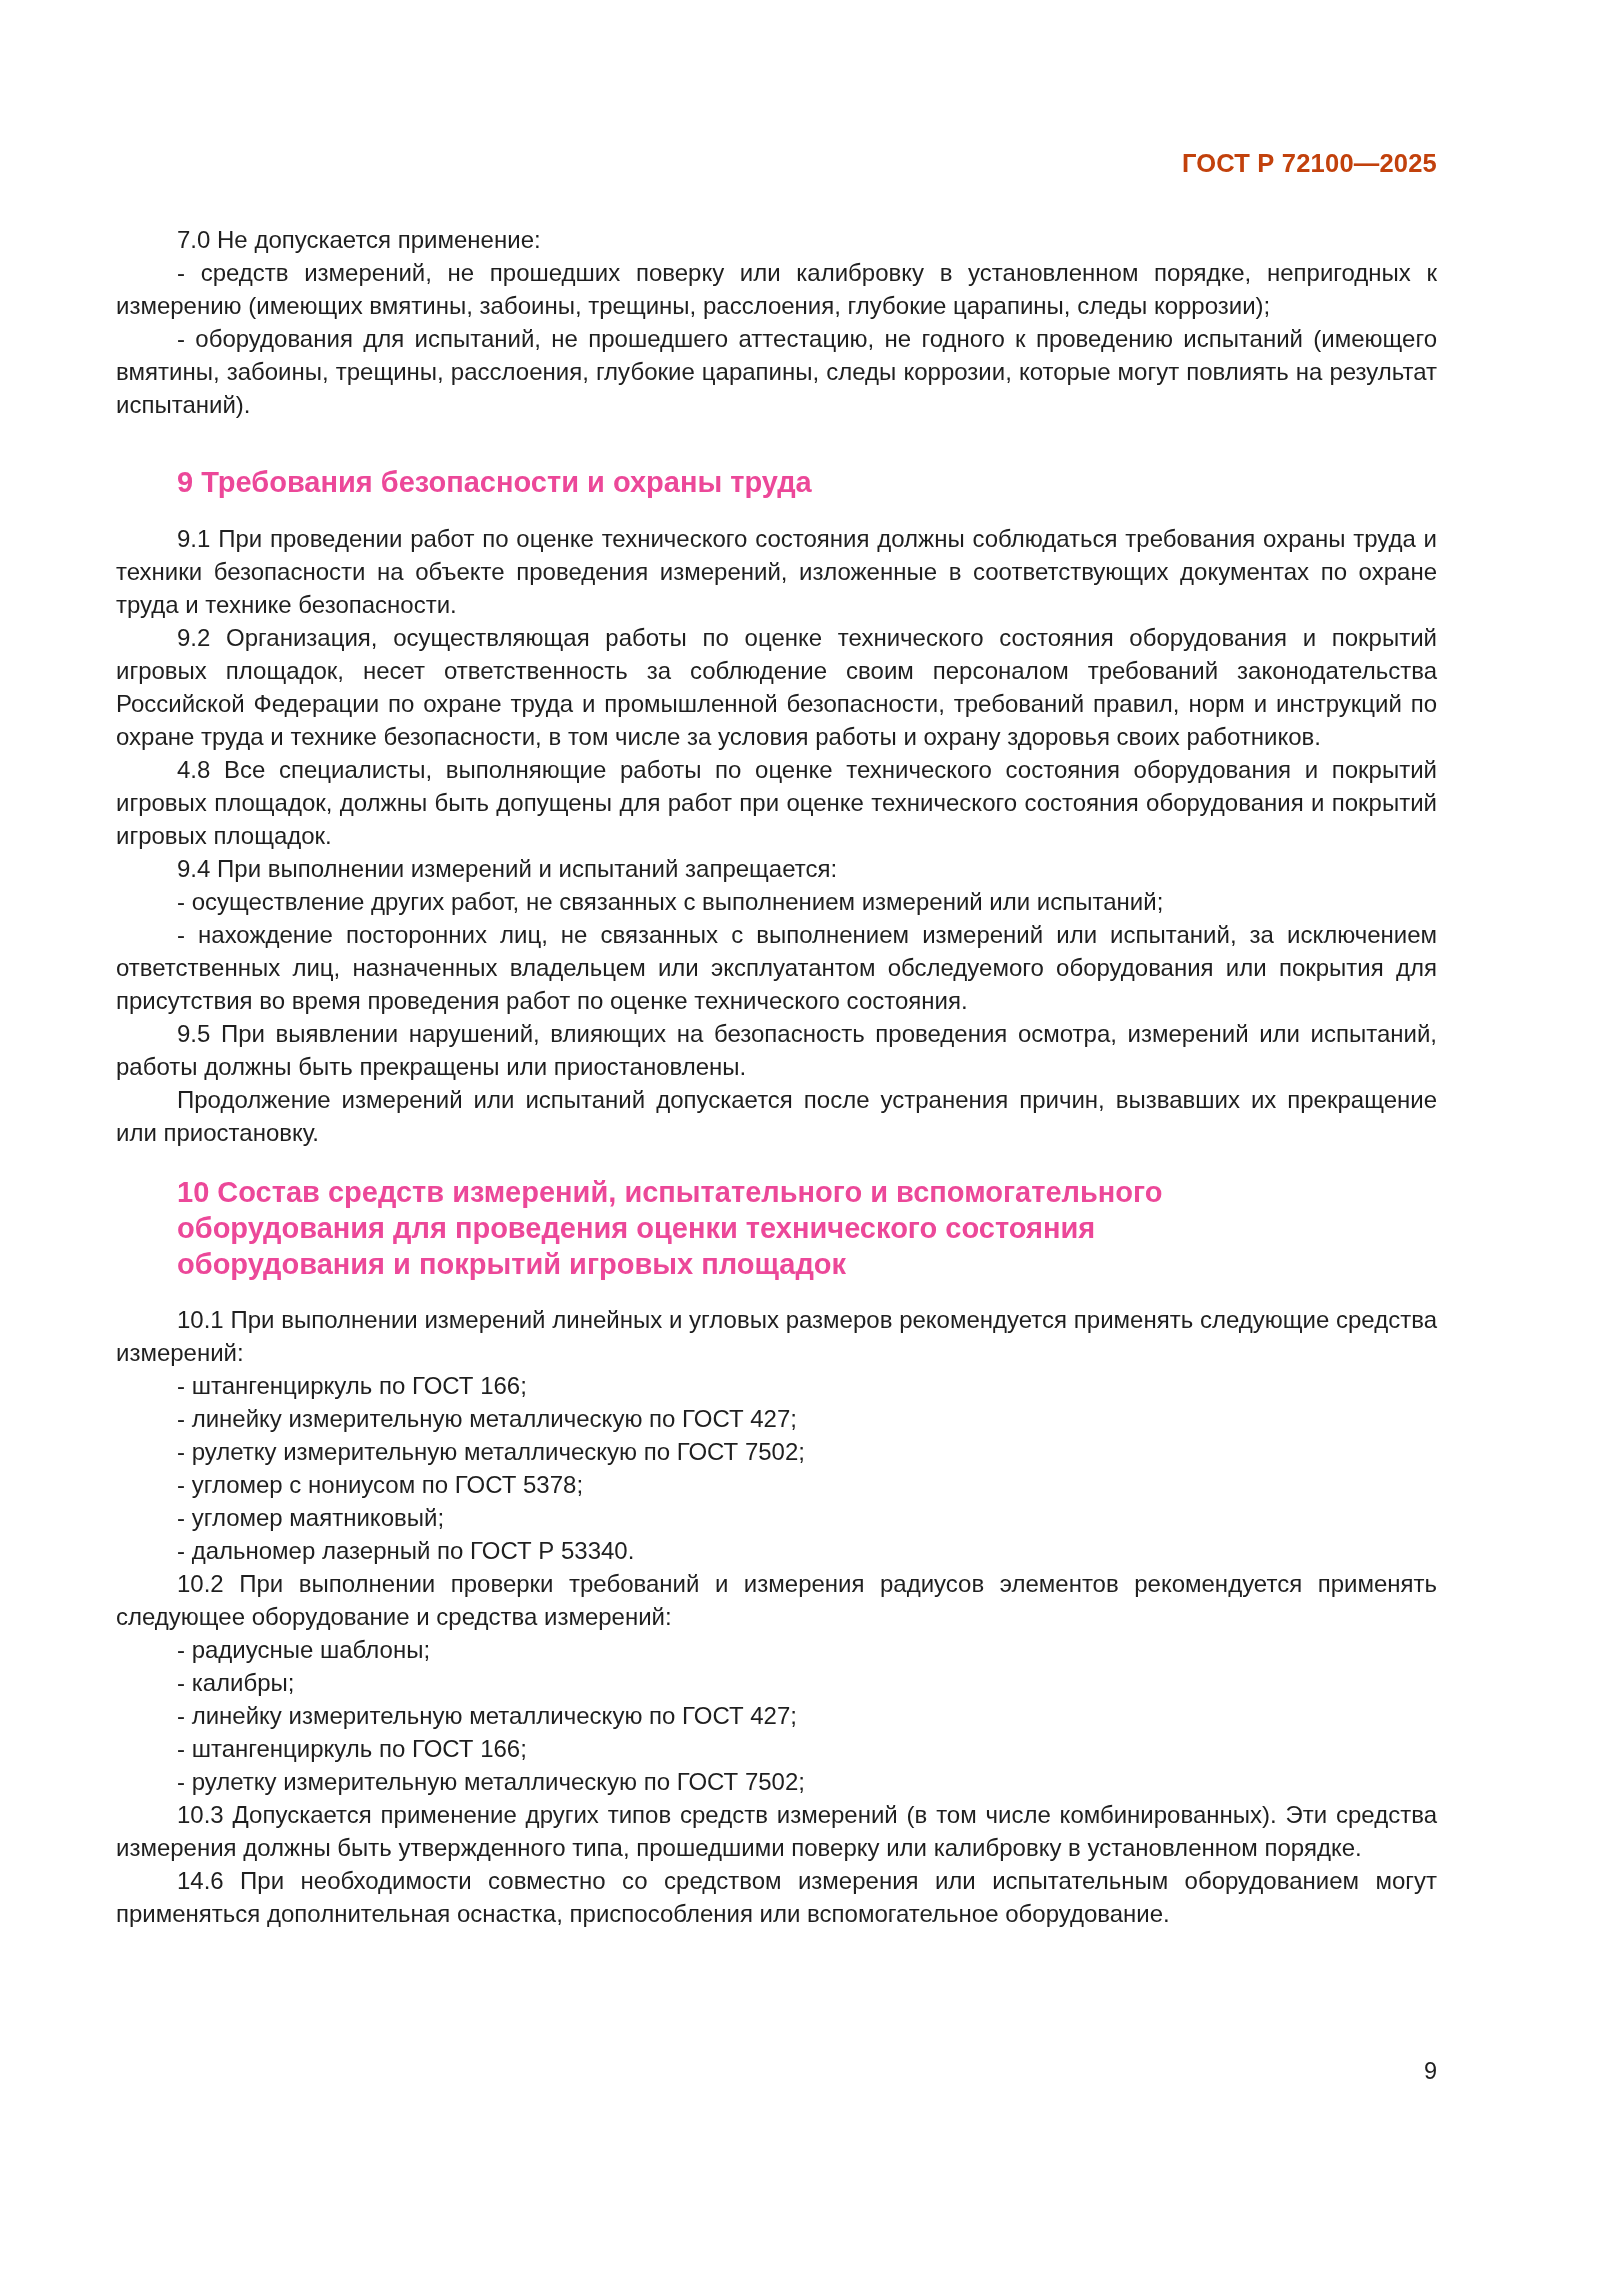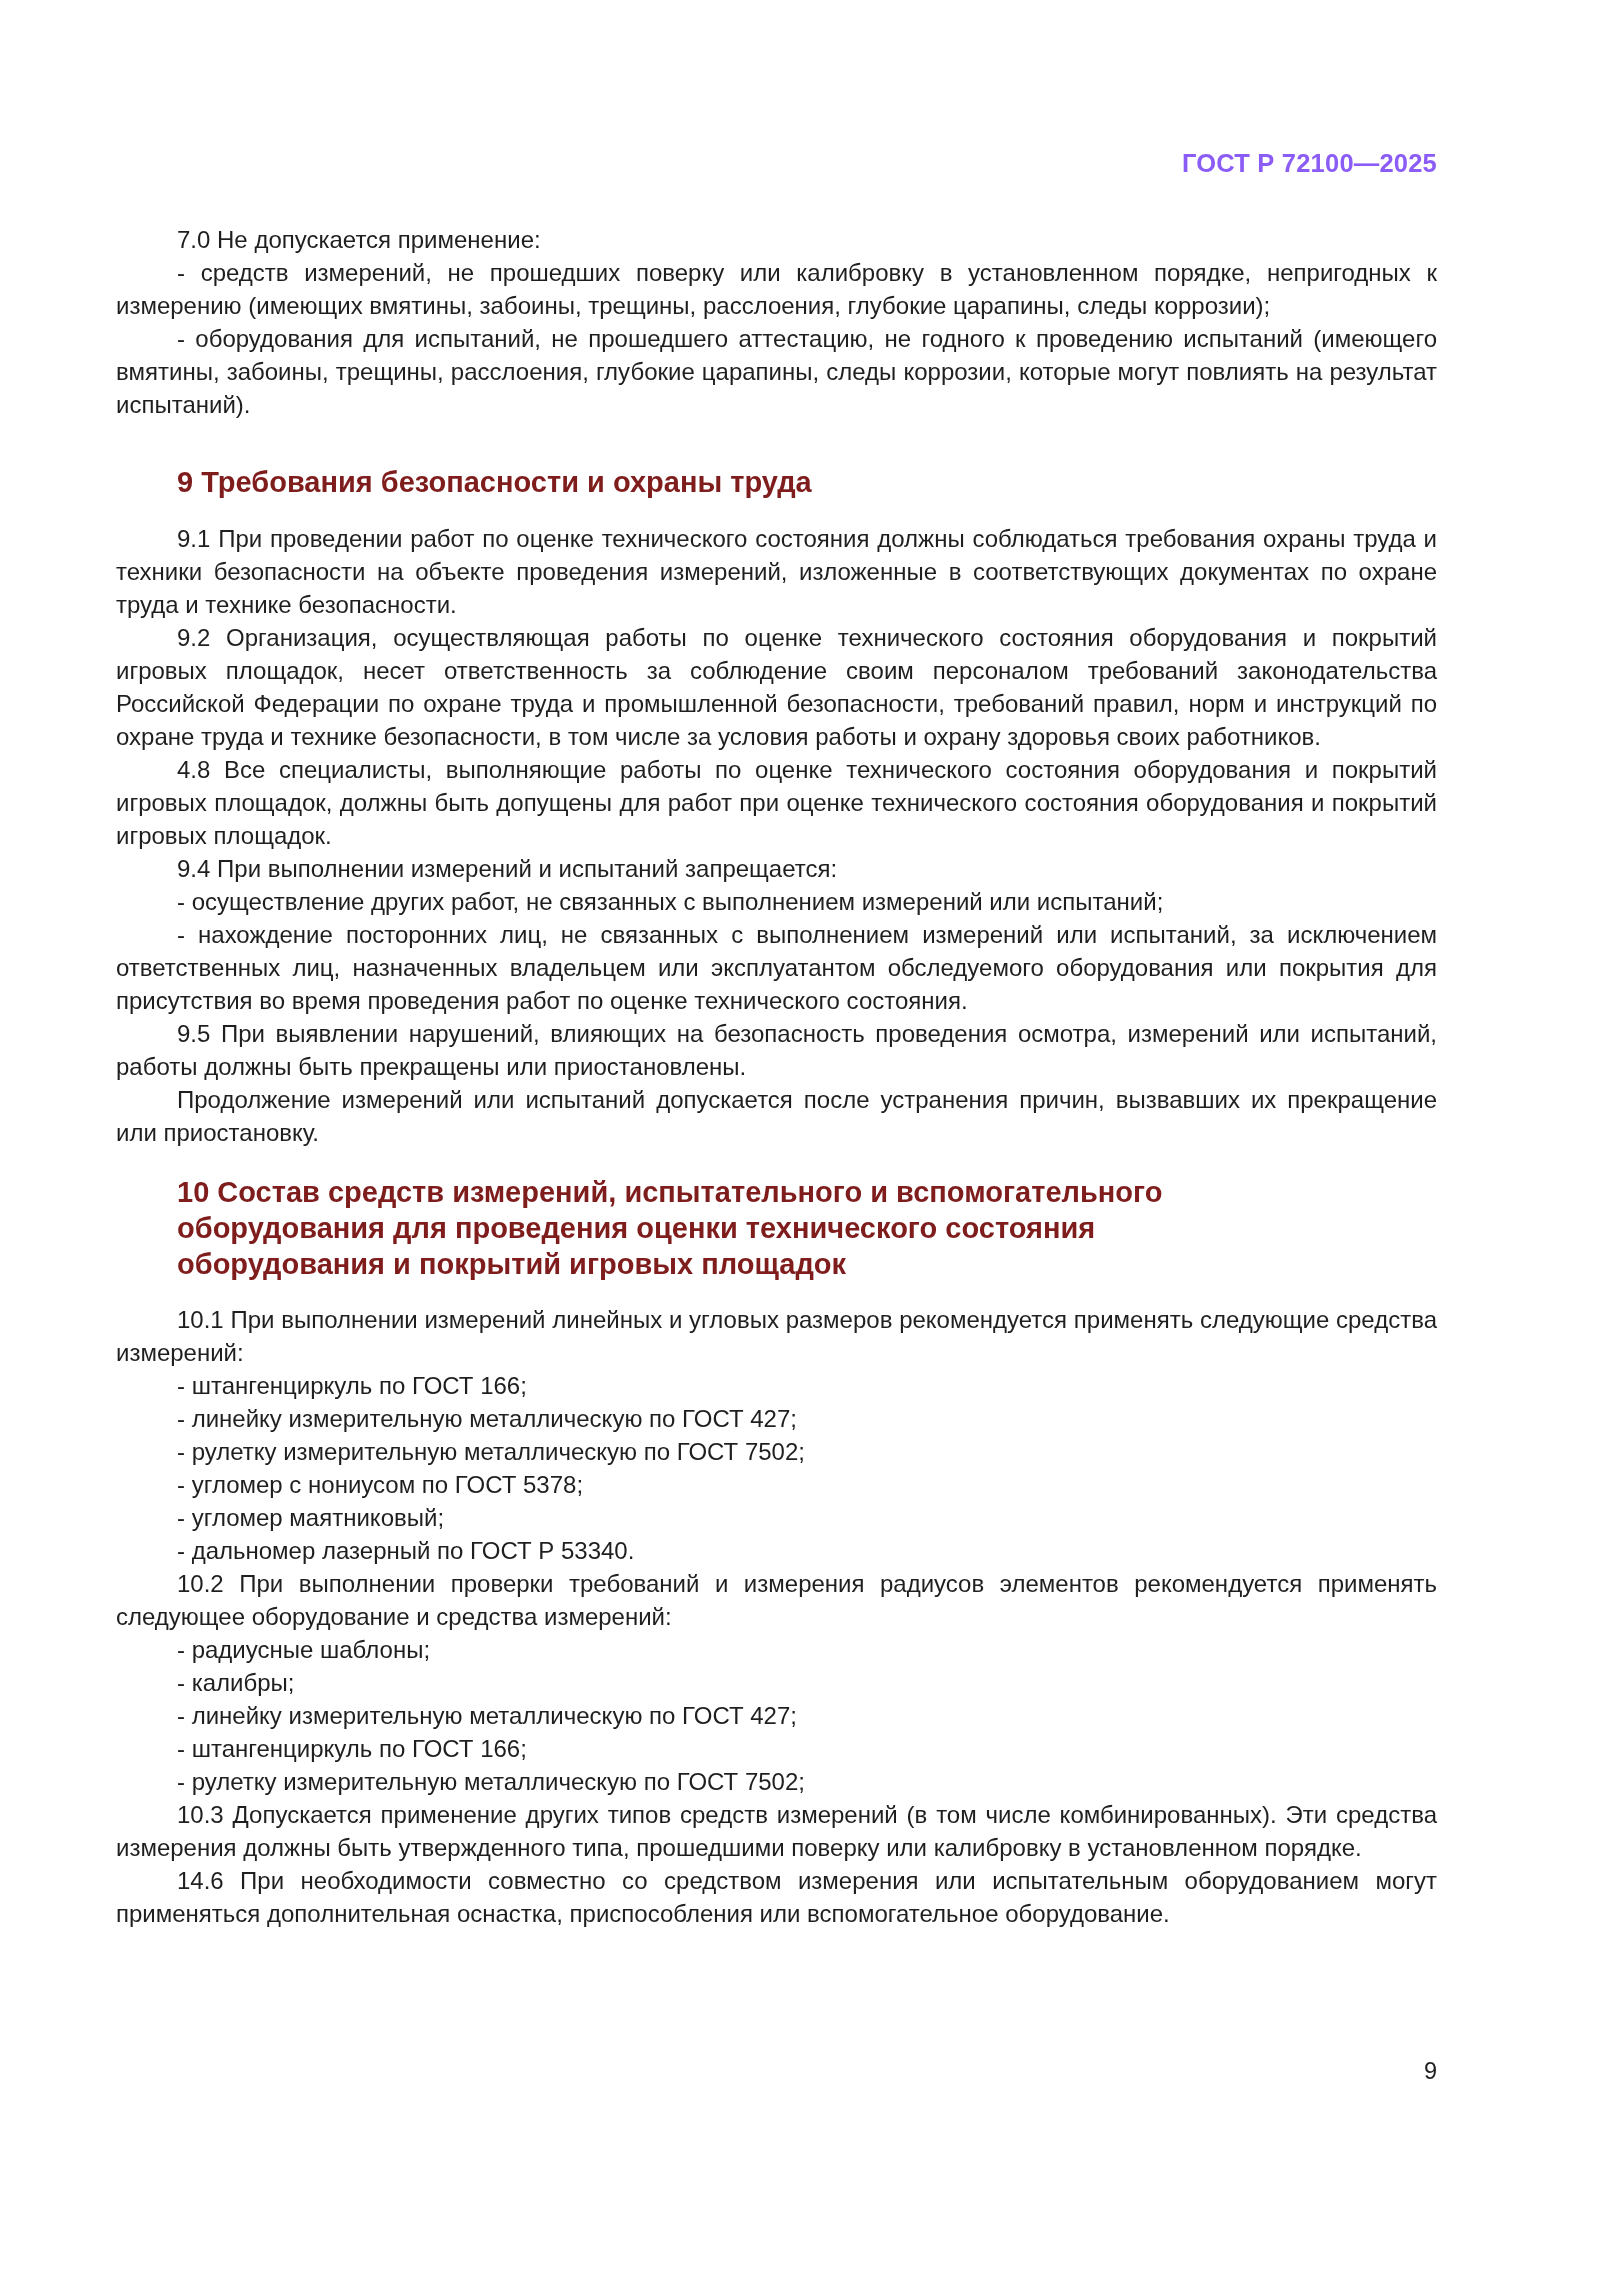--- a/index.html
+++ b/index.html
@@ -2,31 +2,31 @@
 <html><head>
 <meta charset="utf-8">
 <style>
   html, body { margin: 0; padding: 0; background: #ffffff; }
   body {
     width: 1621px; height: 2293px; position: relative; overflow: hidden;
     font-family: "Liberation Sans", sans-serif; color: #1f1f1f;
   }
   .header {
     position: absolute; top: 149px; right: 184px;
-    font-weight: bold; font-size: 25.5px; letter-spacing: 0.2px; color: #8b5cf6;
+    font-weight: bold; font-size: 25.5px; letter-spacing: 0.2px; color: #c2410c;
   }
   .content {
     position: absolute; left: 116px; top: 223px; width: 1321px;
     font-size: 24px; line-height: 33px; text-align: justify;
   }
   .p { margin: 0; text-indent: 61px; }
   .li { margin: 0; text-indent: 61px; }
   h2 {
     font-size: 29px; font-weight: bold; line-height: 36px; margin: 0;
-    padding-left: 61px; text-align: left; color: #7f1d1d;
+    padding-left: 61px; text-align: left; color: #ec4899;
   }
   .h9 { margin-top: 43px; margin-bottom: 21.6px; }
   .h10 { margin-top: 25px; margin-bottom: 21.6px; }
   .page-num {
     position: absolute; top: 2058px; right: 184px; font-size: 23.5px; color: #1f1f1f;
   }
 </style>
 </head>
 <body>
 

